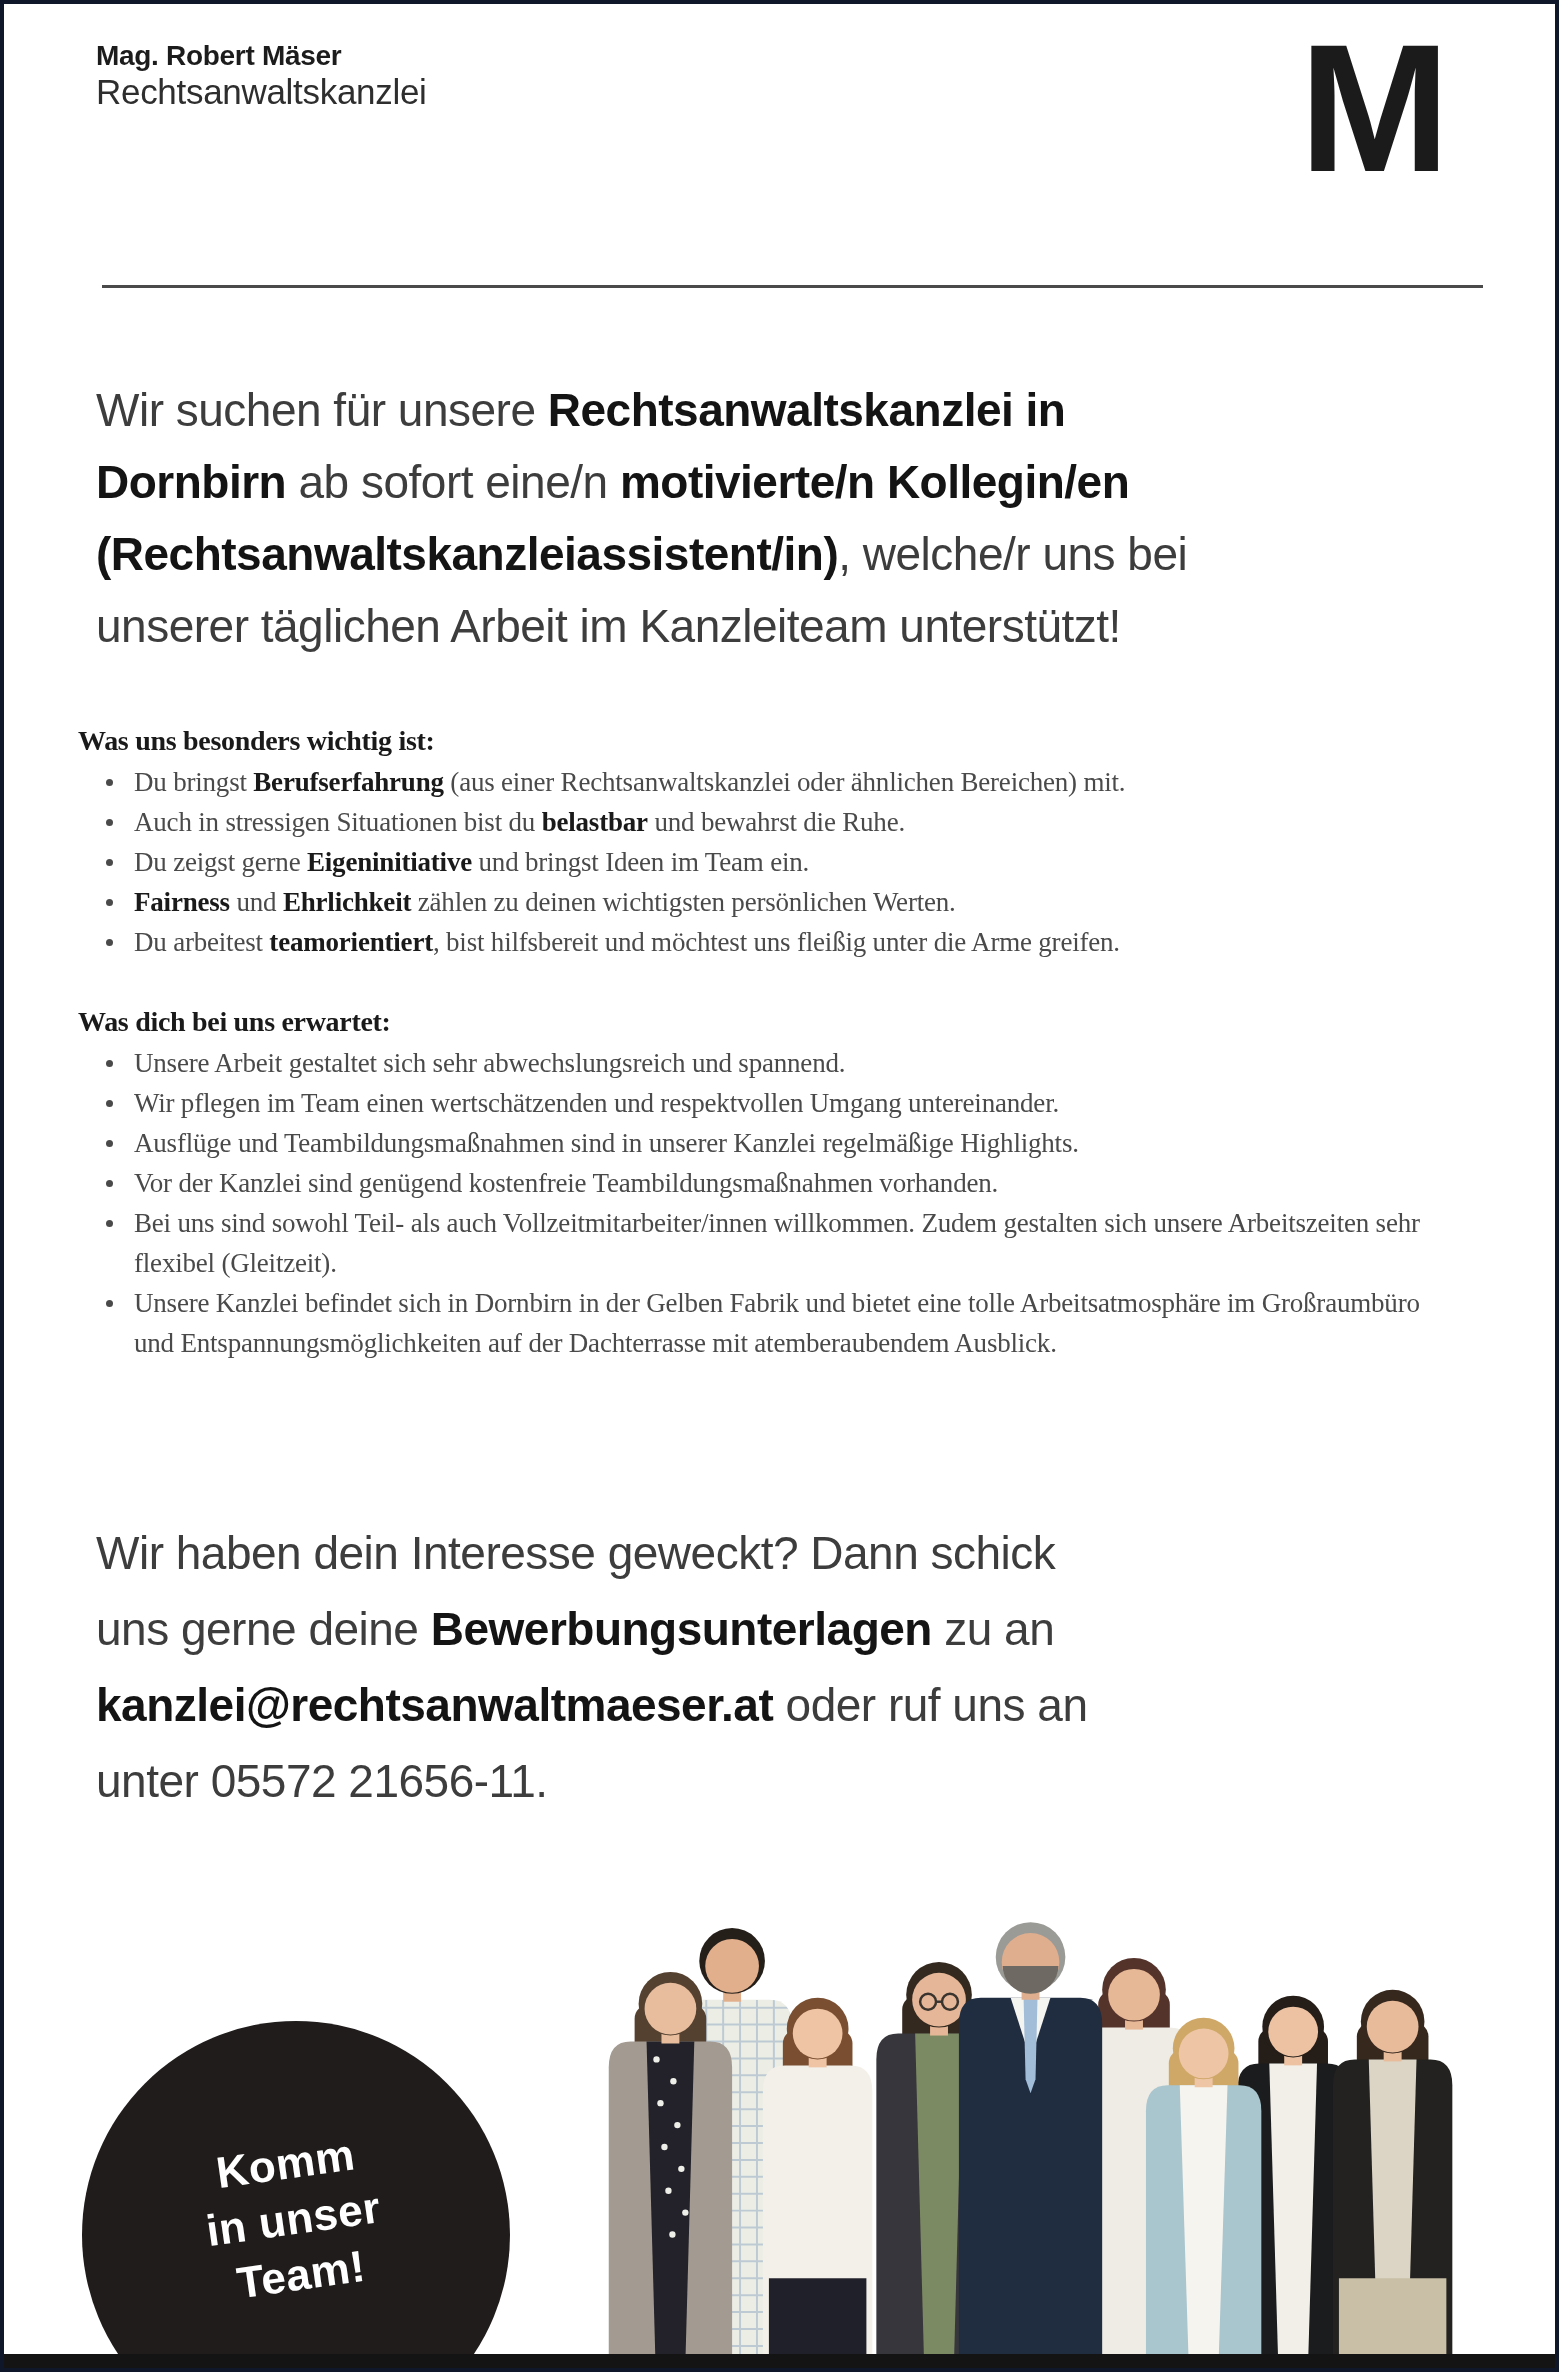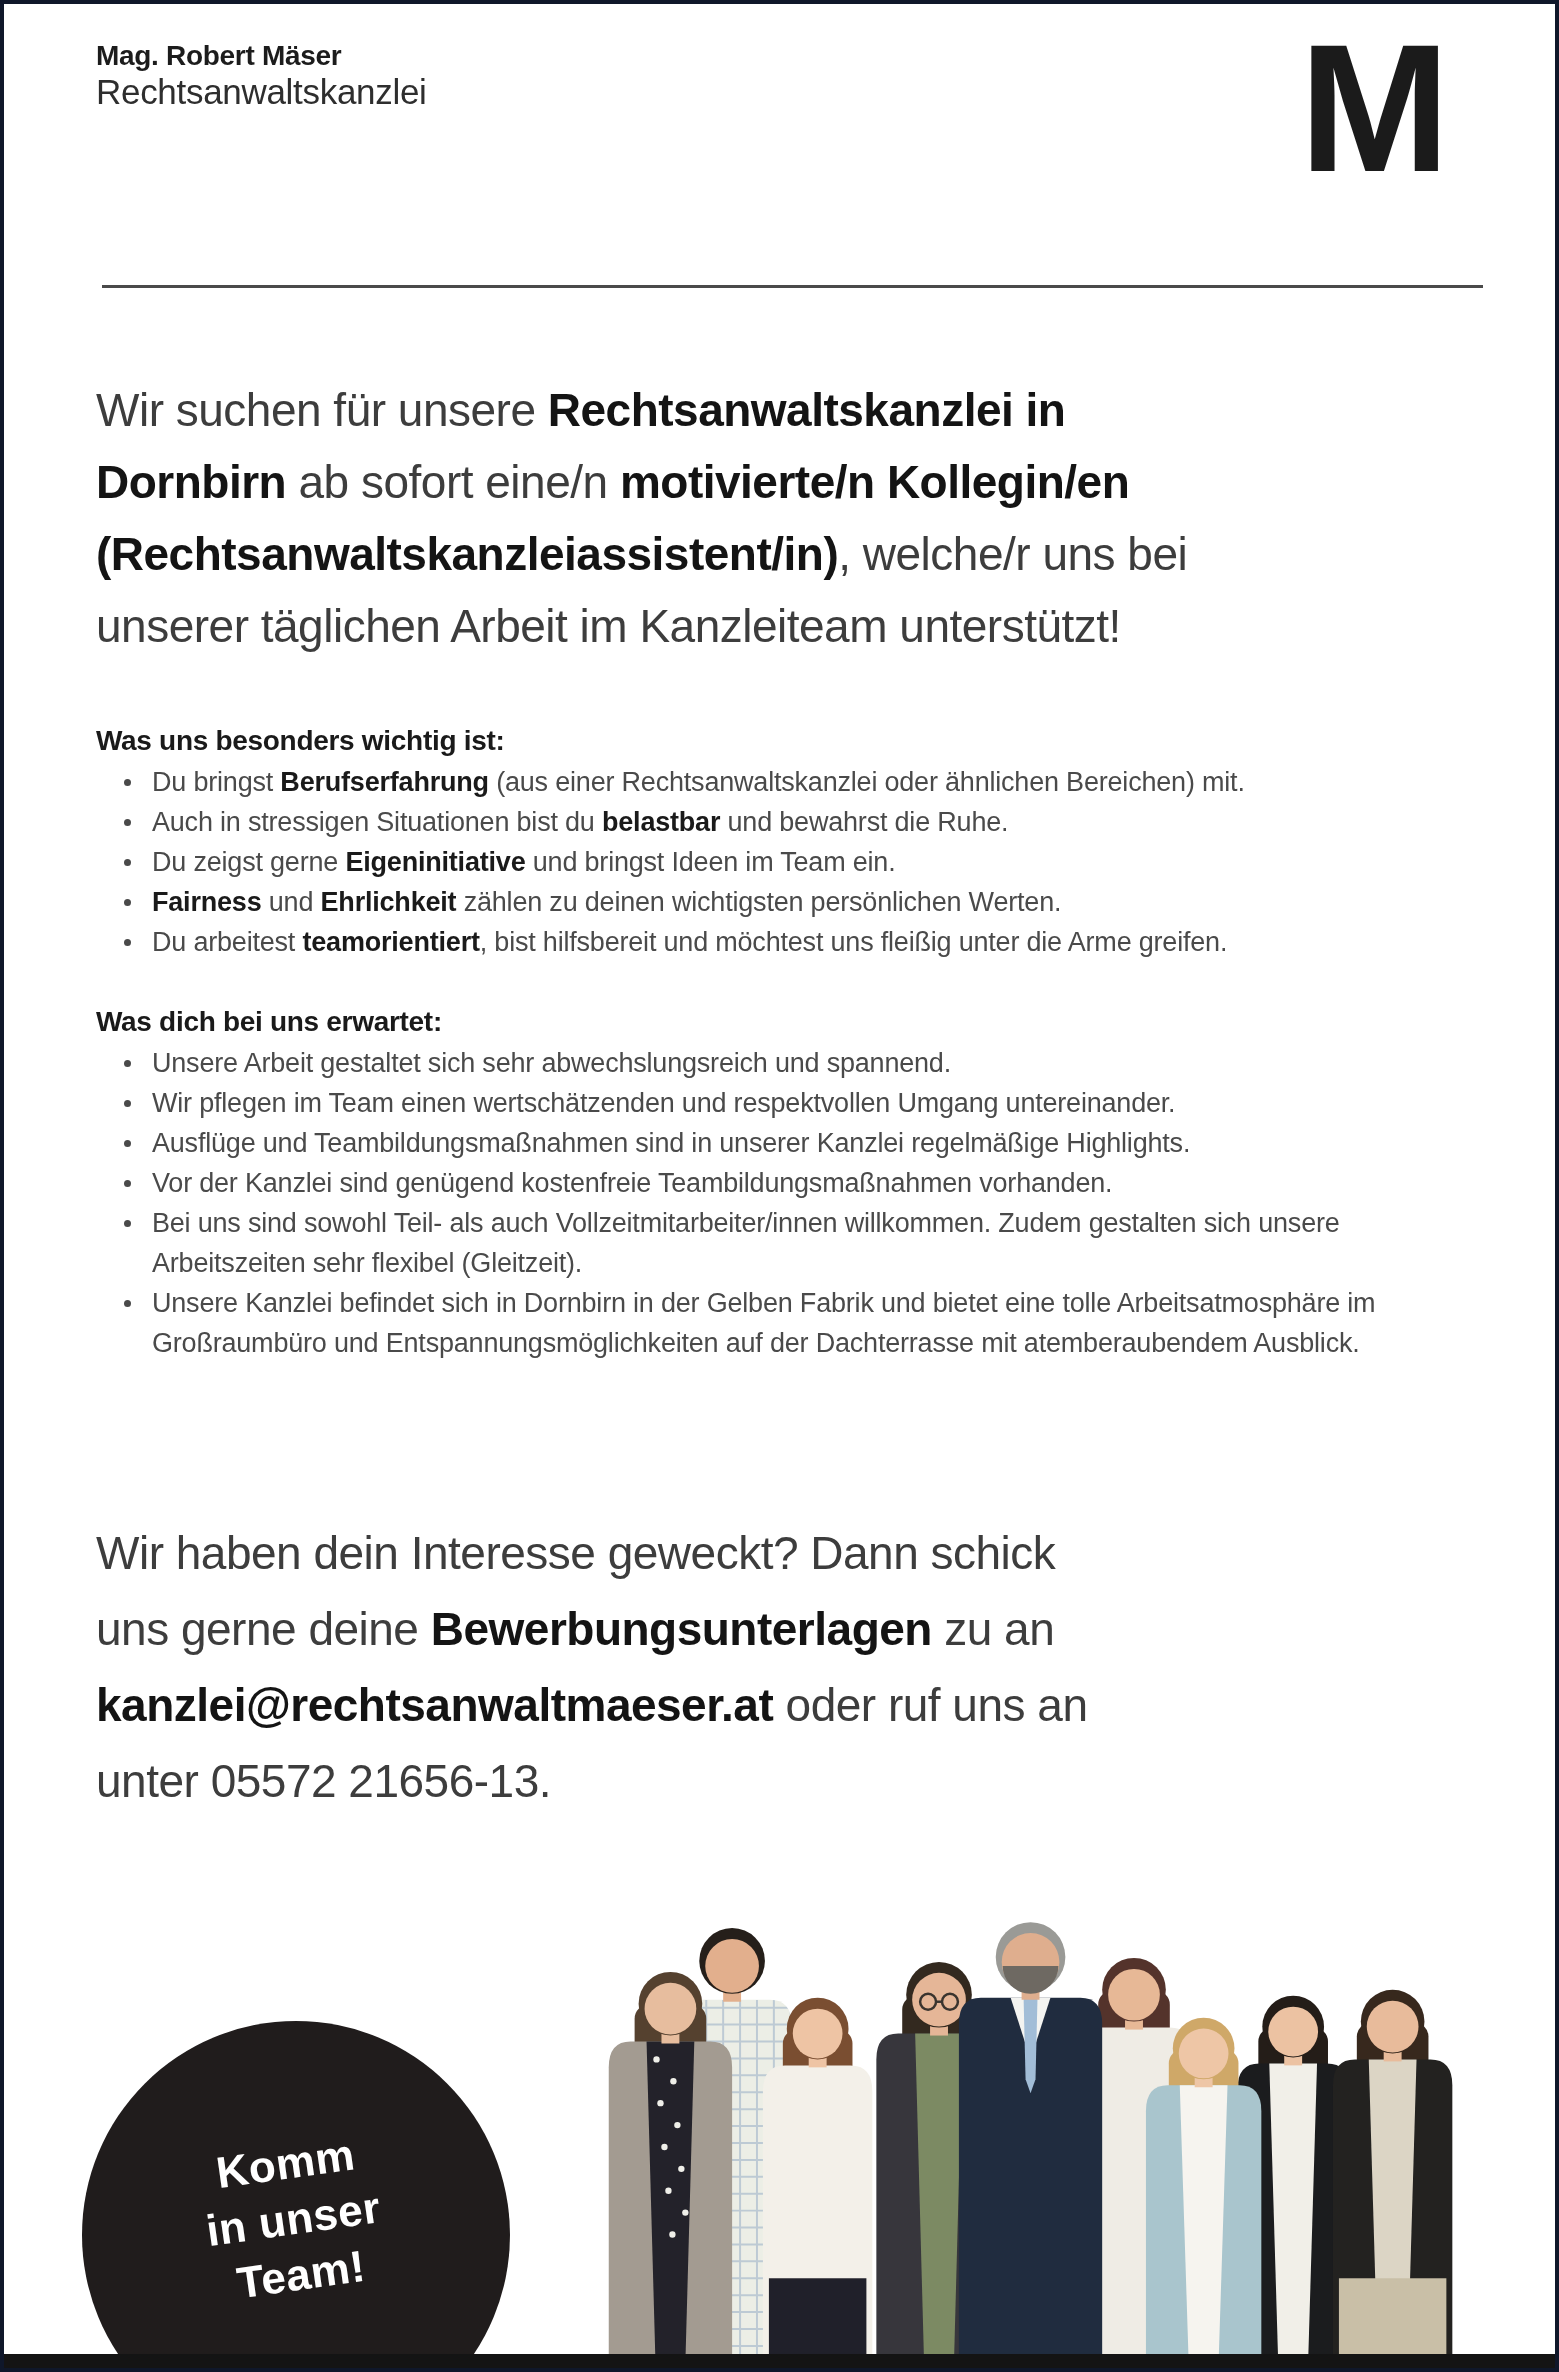--- a/index.html
+++ b/index.html
@@ -17,21 +17,21 @@
   .logo-m{
     position:absolute;top:14px;right:111px;
     font-size:181px;font-weight:bold;color:#1b1b1b;line-height:1;
     letter-spacing:-6px;
   }
   .divider{position:absolute;left:98px;top:281px;width:1381px;height:3px;background:#4a4a4a;}
   .bigtext{position:absolute;left:92px;width:1423px;font-size:46px;line-height:72px;color:#3d3d3d;letter-spacing:-0.5px;}
   #intro{top:370px;}
   #outro{top:1511px;line-height:76px;}
   .bigtext .b{font-weight:bold;color:#141414;}
-  .section{position:absolute;left:92px;width:1393px;}
+  .section{position:absolute;left:74px;width:1393px;font-family:Liberation Serif, serif;}
   #section-0{top:720px;}
   #section-1{top:1001px;}
   .section-title{font-size:28px;font-weight:bold;color:#1a1a1a;letter-spacing:-0.3px;line-height:34px;}
   .bullets{list-style:none;margin:4px 0 0 0;padding:0;width:1383px;}
   .bullets li{
     position:relative;padding-left:56px;font-size:27px;line-height:40px;color:#4a4a4a;letter-spacing:-0.2px;
   }
   .bullets li::before{
     content:"";position:absolute;left:28px;top:17px;width:7px;height:7px;border-radius:50%;background:#4a4a4a;
   }
@@ -88,21 +88,21 @@
         <li><span>Vor der Kanzlei sind genügend kostenfreie Teambildungsmaßnahmen vorhanden.</span></li>
         <li><span>Bei uns sind sowohl Teil- als auch Vollzeitmitarbeiter/innen willkommen. Zudem gestalten sich unsere Arbeitszeiten sehr flexibel (Gleitzeit).</span></li>
         <li><span>Unsere Kanzlei befindet sich in Dornbirn in der Gelben Fabrik und bietet eine tolle Arbeitsatmosphäre im Großraumbüro und Entspannungsmöglichkeiten auf der Dachterrasse mit atemberaubendem Ausblick.</span></li>
       </ul>
   </div>
 
   <div class="bigtext" id="outro">
       <div><span>Wir haben dein Interesse geweckt? Dann schick</span></div>
       <div><span>uns gerne deine </span><span class="b">Bewerbungsunterlagen</span><span> zu an</span></div>
       <div><span class="b">kanzlei@rechtsanwaltmaeser.at</span><span> oder ruf uns an</span></div>
-      <div><span>unter 05572 21656-13.</span></div>
+      <div><span>unter 05572 21656-11.</span></div>
     </div>
 
   <svg id="team-photo" viewBox="0 0 960 452" xmlns="http://www.w3.org/2000/svg" role="img">
       <g>
         <path d="M 112 452 L 112 112 Q 112 86 134 86 L 210 86 Q 232 86 232 112 L 232 452 Z" fill="#eceee6"></path>
         <clipPath id="clip0">
           <path d="M 112 452 L 112 112 Q 112 86 134 86 L 210 86 Q 232 86 232 112 L 232 452 Z"></path>
         </clipPath>
         <g clip-path="url(#clip0)" stroke="#b9c6d2" stroke-width="2" opacity="0.9">
           <line x1="112" y1="86" x2="112" y2="452"></line>

